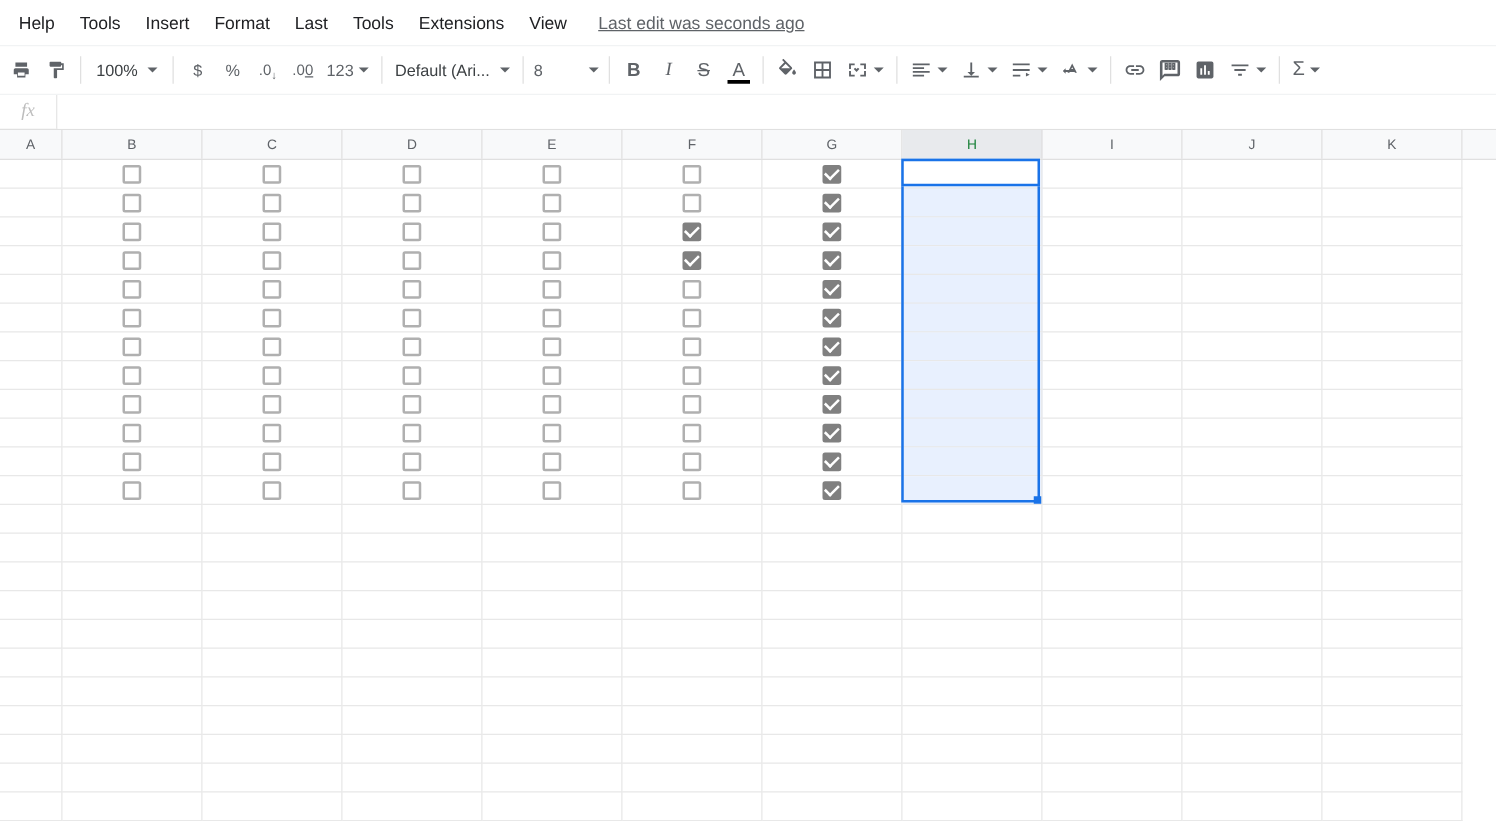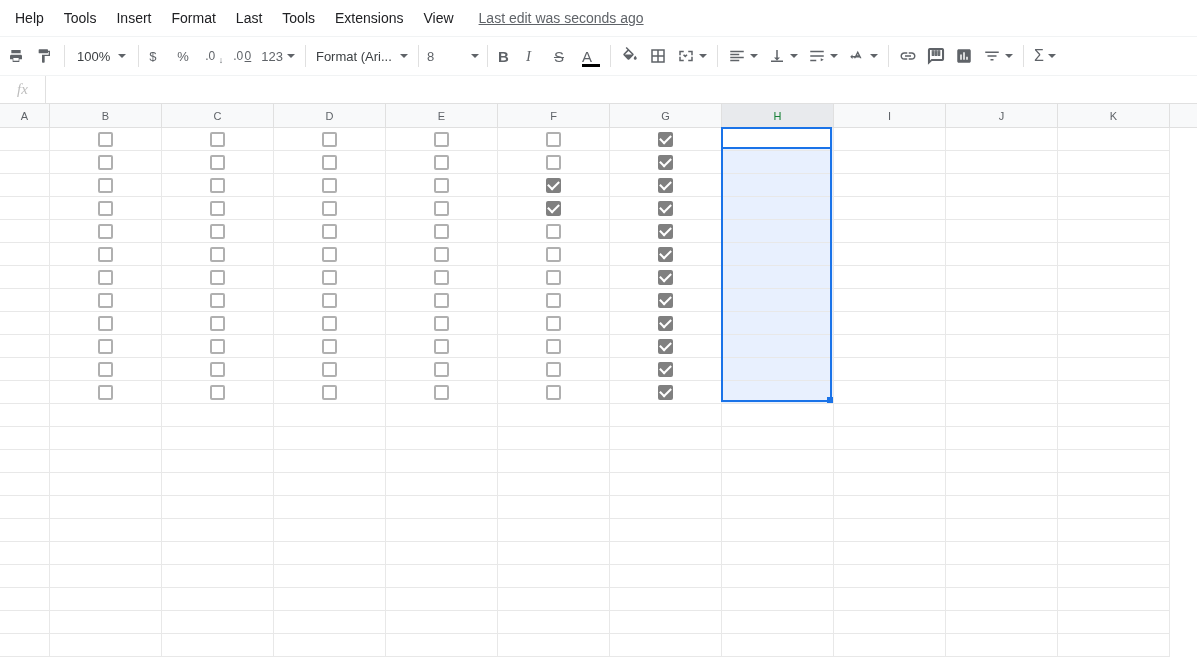--- a/index.html
+++ b/index.html
@@ -39,21 +39,21 @@
     align-items: center;
     height: 40px;
     padding: 0 4px;
     border-top: 1px solid #f1f3f4;
     border-bottom: 1px solid #f1f3f4;
     gap: 2px;
   }
   .tb-btn {
     display: flex;
     align-items: center;
-    justify-content: space-between;
+    justify-content: center;
     min-width: 26px;
     height: 26px;
     padding: 0 4px;
     color: #5f6368;
     border-radius: 2px;
     cursor: pointer;
     font-size: 13px;
   }
   .tb-btn svg { width: 18px; height: 18px; fill: #5f6368; }
   .tb-btn.small svg { width: 16px; height: 16px; }
@@ -214,21 +214,21 @@
       <span class="caret"></span>
     </div>
   <div class="tb-sep"></div>
   <div class="tb-btn">$</div>
   <div class="tb-btn">%</div>
   <div class="tb-btn" style="font-size:12px">.0<span style="font-size:9px;position:relative;top:4px">↓</span></div>
   <div class="tb-btn" style="font-size:12px">.0<u>0</u></div>
   <div class="tb-btn tb-dropdown">123<span class="caret"></span></div>
   <div class="tb-sep"></div>
   <div class="tb-btn tb-dropdown" style="width:100px;justify-content:space-between;">
-      <span class="font-sel">Format (Ari...</span>
+      <span class="font-sel">Default (Ari...</span>
       <span class="caret"></span>
     </div>
   <div class="tb-sep"></div>
   <div class="tb-btn tb-dropdown size-sel" style="width:56px">
       <span>8</span>
       <span class="caret"></span>
     </div>
   <div class="tb-sep"></div>
   <div class="tb-btn">
       <b style="font-size:15px">B</b>

